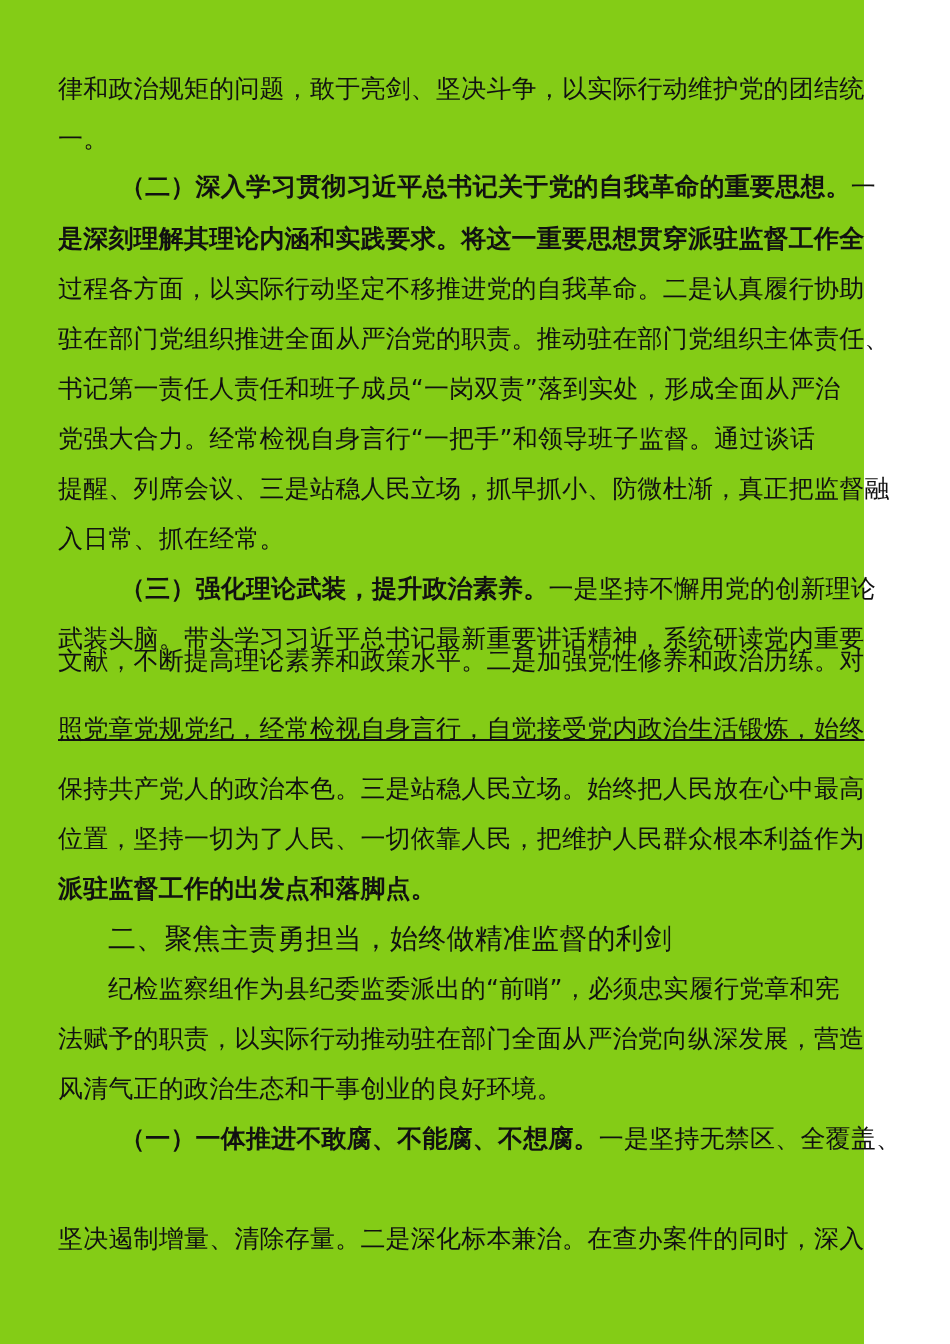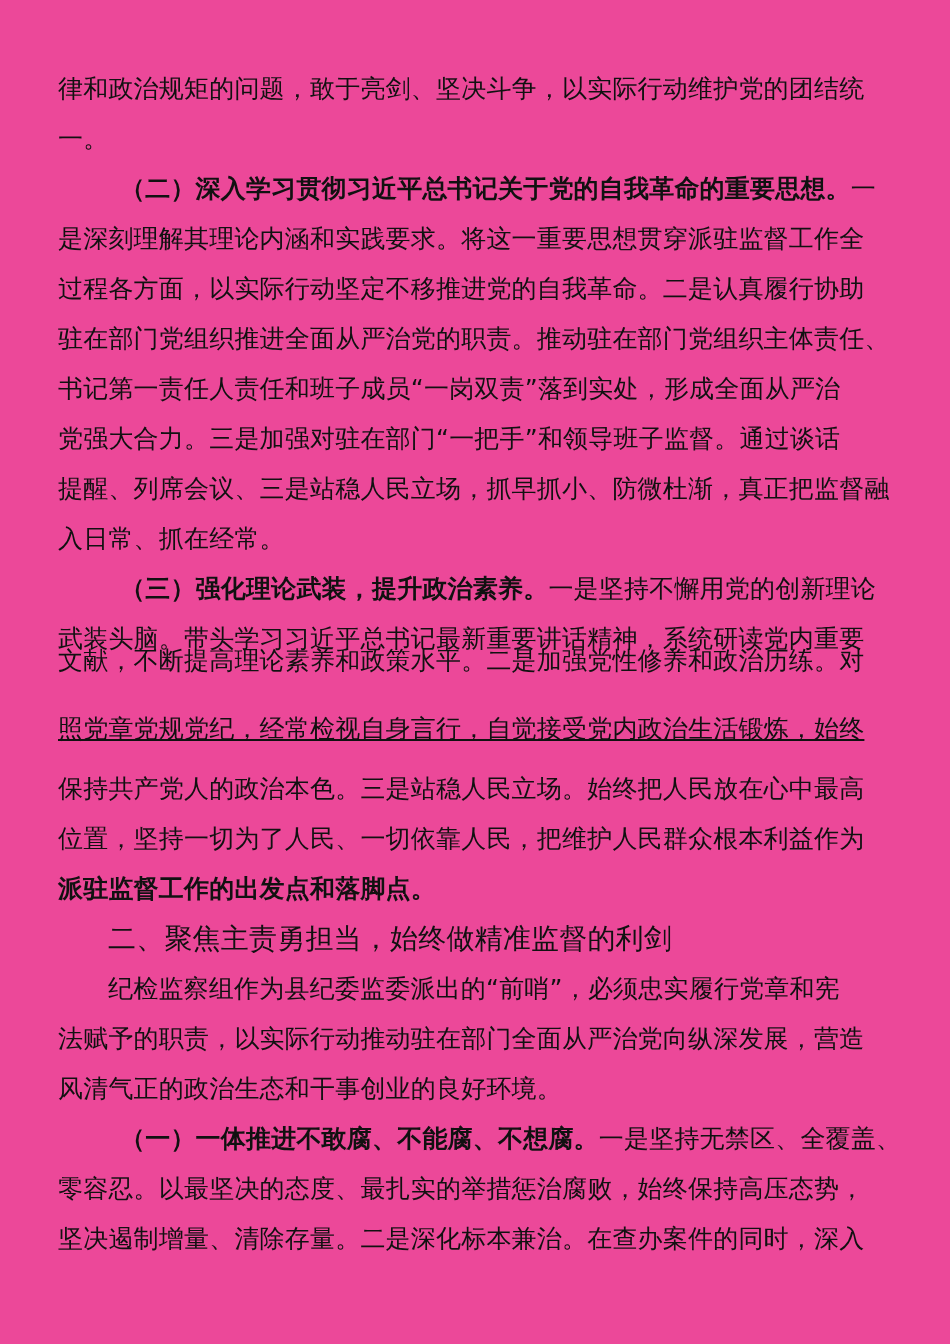--- a/index.html
+++ b/index.html
@@ -11,23 +11,23 @@
       width: 950px;
       height: 1344px;
       position: relative;
       overflow: hidden;
       font-family: "DejaVu Sans", "Liberation Sans", sans-serif;
       color: #111111;
     }
     .page {
       position: absolute;
       left: 0; top: 0;
-      width: 950px;
+      width: 864px;
       height: 1344px;
-      background: #ec4899;
+      background: #84cc16;
     }
     .line {
       position: absolute;
       left: 58px;
       height: 34px;
       line-height: 34px;
       font-size: 25px;
       white-space: nowrap;
       letter-spacing: 0.2px;
     }
@@ -41,37 +41,37 @@
 
 <div class="page">
 
   <div class="line" style="top:72px;">
     <span>律和政治规矩的问题，敢于亮剑、坚决斗争，以实际行动维护党的团结统</span>
   </div>
   <div class="line" style="top:122px;">
     <span>一。</span>
   </div>
 
-  <div class="line indent-bold" style="top:172px;">
+  <div class="line indent-bold" style="top:172px;font-family:Liberation Mono, monospace;">
     <span class="b">（二）深入学习贯彻习近平总书记关于党的自我革命的重要思想。</span><span>一</span>
   </div>
-  <div class="line" style="top:222px;">
+  <div class="line" style="top:222px;font-weight:bold;">
     <span>是深刻理解其理论内涵和实践要求。将这一重要思想贯穿派驻监督工作全</span>
   </div>
   <div class="line" style="top:272px;">
     <span>过程各方面，以实际行动坚定不移推进党的自我革命。二是认真履行协助</span>
   </div>
   <div class="line" style="top:322px;">
     <span>驻在部门党组织推进全面从严治党的职责。推动驻在部门党组织主体责任、</span>
   </div>
   <div class="line" style="top:372px;">
     <span>书记第一责任人责任和班子成员“一岗双责”落到实处，形成全面从严治</span>
   </div>
   <div class="line" style="top:422px;">
-    <span>党强大合力。三是加强对驻在部门“一把手”和领导班子监督。通过谈话</span>
+    <span>党强大合力。经常检视自身言行“一把手”和领导班子监督。通过谈话</span>
   </div>
   <div class="line" style="top:472px;">
     <span>提醒、列席会议、三是站稳人民立场，抓早抓小、防微杜渐，真正把监督融</span>
   </div>
   <div class="line" style="top:522px;">
     <span>入日常、抓在经常。</span>
   </div>
 
   <div class="line indent-bold" style="top:572px;">
     <span class="b">（三）强化理论武装，提升政治素养。</span><span>一是坚持不懈用党的创新理论</span>
@@ -105,20 +105,17 @@
   <div class="line" style="top:1022px;">
     <span>法赋予的职责，以实际行动推动驻在部门全面从严治党向纵深发展，营造</span>
   </div>
   <div class="line" style="top:1072px;">
     <span>风清气正的政治生态和干事创业的良好环境。</span>
   </div>
 
   <div class="line indent-bold" style="top:1122px;">
     <span class="b">（一）一体推进不敢腐、不能腐、不想腐。</span><span>一是坚持无禁区、全覆盖、</span>
   </div>
-  <div class="line" style="top:1172px;">
-    <span>零容忍。以最坚决的态度、最扎实的举措惩治腐败，始终保持高压态势，</span>
-  </div>
   <div class="line" style="top:1222px;">
     <span>坚决遏制增量、清除存量。二是深化标本兼治。在查办案件的同时，深入</span>
   </div>
 
 </div>
 
 </body></html>

